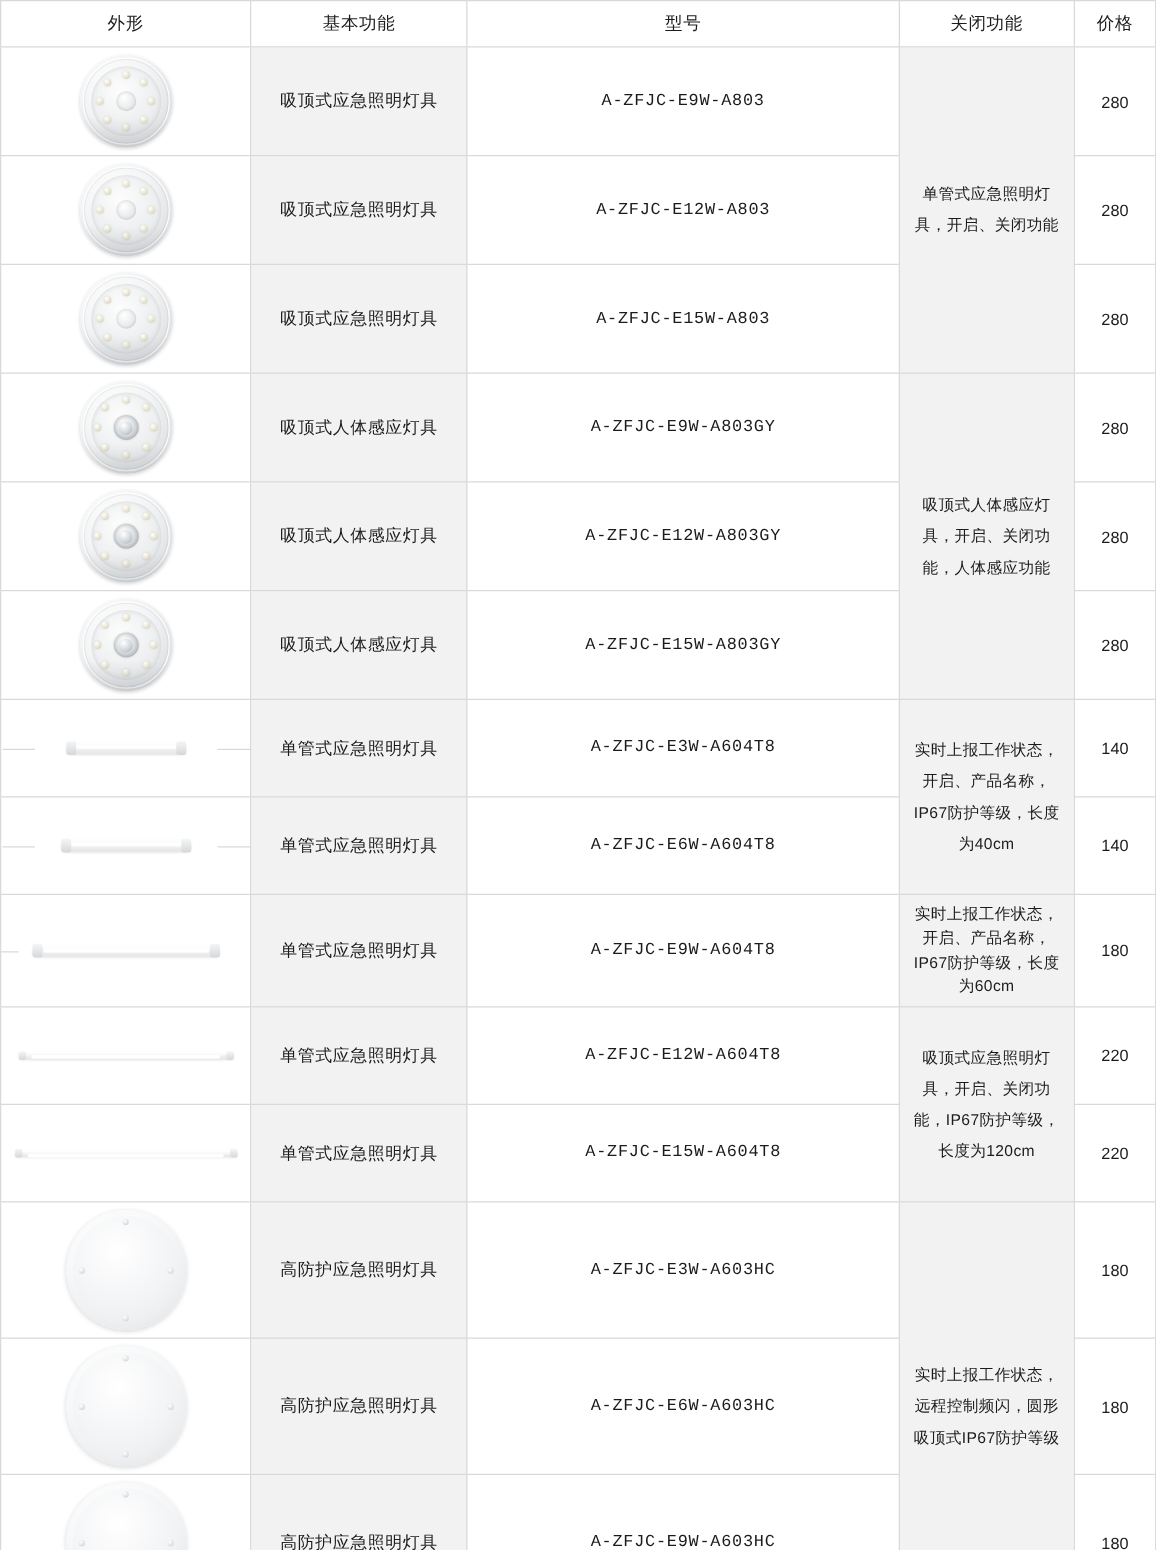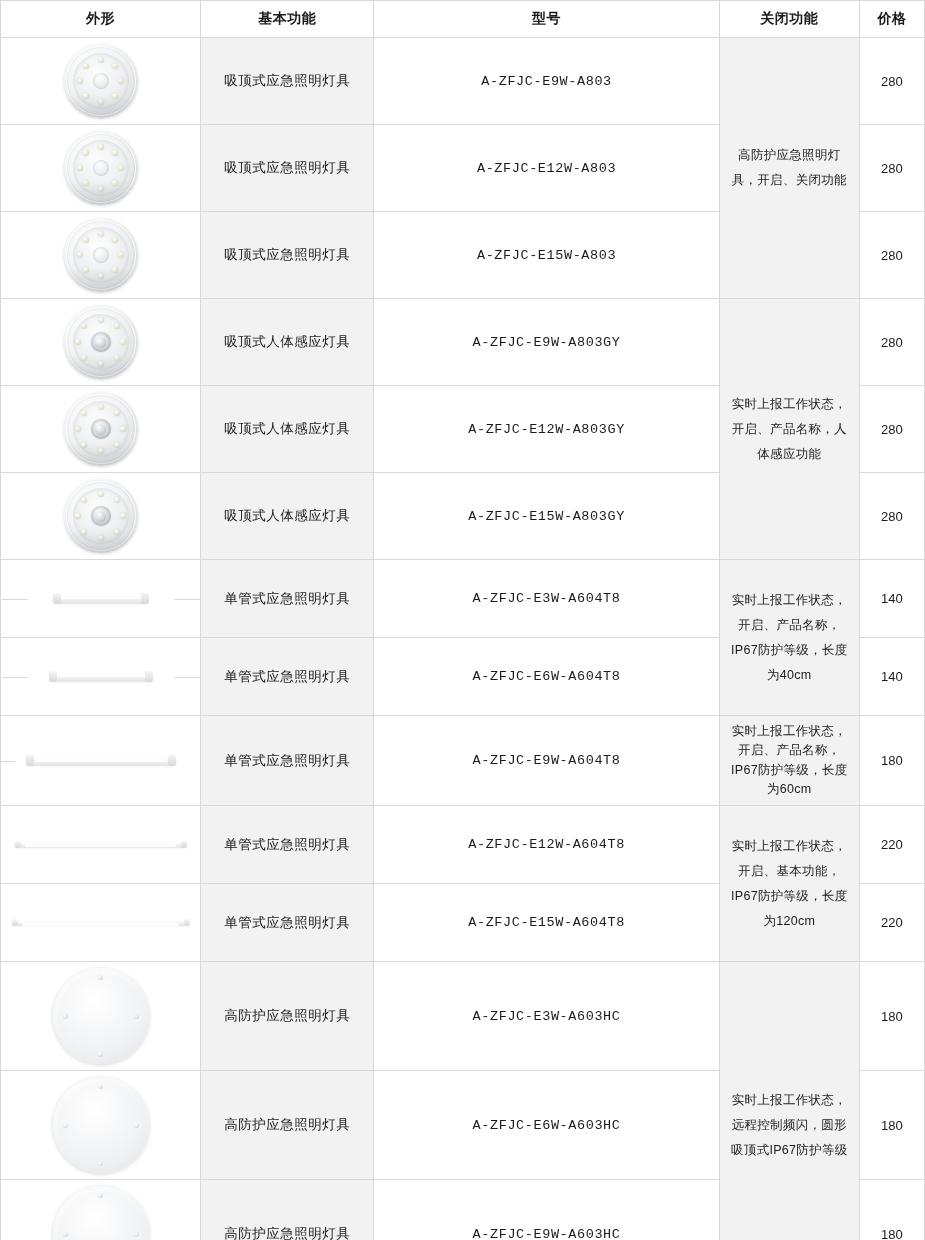--- a/index.html
+++ b/index.html
@@ -24,21 +24,21 @@
   }
   table.product-table th,
   table.product-table td {
     border: 1px solid #d9d9d9;
     vertical-align: middle;
     text-align: center;
   }
   table.product-table thead th {
     height: 34px;
     font-size: 14px;
-    font-weight: bold;
+    font-weight: normal;
     color: #1b1b1b;
     background: #ffffff;
     letter-spacing: 0.5px;
   }
   
   col.c-img   { width: 200px; }
   col.c-name  { width: 173px; }
   col.c-model { width: 345px; }
   col.c-func  { width: 140px; }
   col.c-price { width: 65px; }
@@ -275,21 +275,21 @@
                 <i style="left:30%;top:70%"></i>
               <i style="left:22%;top:50%"></i>
                 <i style="left:30%;top:30%"></i>
             </div>
             <div class="hub"></div>
             <div class="shade"></div>
           </div>
         </td>
         <td class="cell-name">吸顶式应急照明灯具</td>
         <td class="cell-model">A-ZFJC-E9W-A803</td>
-        <td class="cell-func" rowspan="3">高防护应急照明灯具，开启、关闭功能</td>
+        <td class="cell-func" rowspan="3">单管式应急照明灯具，开启、关闭功能</td>
         <td class="cell-price">280</td>
       </tr>
 
       <tr style="height:84px;">
         <td class="cell-img">
           <div class="art lamp-round">
             <div class="rim"></div>
             <div class="dots">
               <i style="left:50%;top:22%"></i>
                 <i style="left:70%;top:30%"></i>
@@ -345,21 +345,21 @@
                 <i style="left:28%;top:71%"></i>
               <i style="left:20%;top:50%"></i>
                 <i style="left:28%;top:29%"></i>
             </div>
             <div class="hub"></div>
             <div class="shade"></div>
           </div>
         </td>
         <td class="cell-name">吸顶式人体感应灯具</td>
         <td class="cell-model">A-ZFJC-E9W-A803GY</td>
-        <td class="cell-func" rowspan="3">实时上报工作状态，开启、产品名称，人体感应功能</td>
+        <td class="cell-func" rowspan="3">吸顶式人体感应灯具，开启、关闭功能，人体感应功能</td>
         <td class="cell-price">280</td>
       </tr>
 
       <tr style="height:78px;">
         <td class="cell-img">
           <div class="art lamp-round pir">
             <div class="rim"></div>
             <div class="dots">
               <i style="left:50%;top:20%"></i>
                 <i style="left:72%;top:29%"></i>
@@ -455,21 +455,21 @@
         <td class="cell-img">
           <div class="art tube t-12w">
             <div class="body">
                 <span class="cap l"></span>
                 <span class="cap r"></span>
               </div>
           </div>
         </td>
         <td class="cell-name">单管式应急照明灯具</td>
         <td class="cell-model">A-ZFJC-E12W-A604T8</td>
-        <td class="cell-func" rowspan="2">实时上报工作状态，开启、基本功能，IP67防护等级，长度为120cm</td>
+        <td class="cell-func" rowspan="2">吸顶式应急照明灯具，开启、关闭功能，IP67防护等级，长度为120cm</td>
         <td class="cell-price">220</td>
       </tr>
 
       <tr style="height:78px;">
         <td class="cell-img">
           <div class="art tube t-15w">
             <div class="body">
                 <span class="cap l"></span>
                 <span class="cap r"></span>
               </div>

